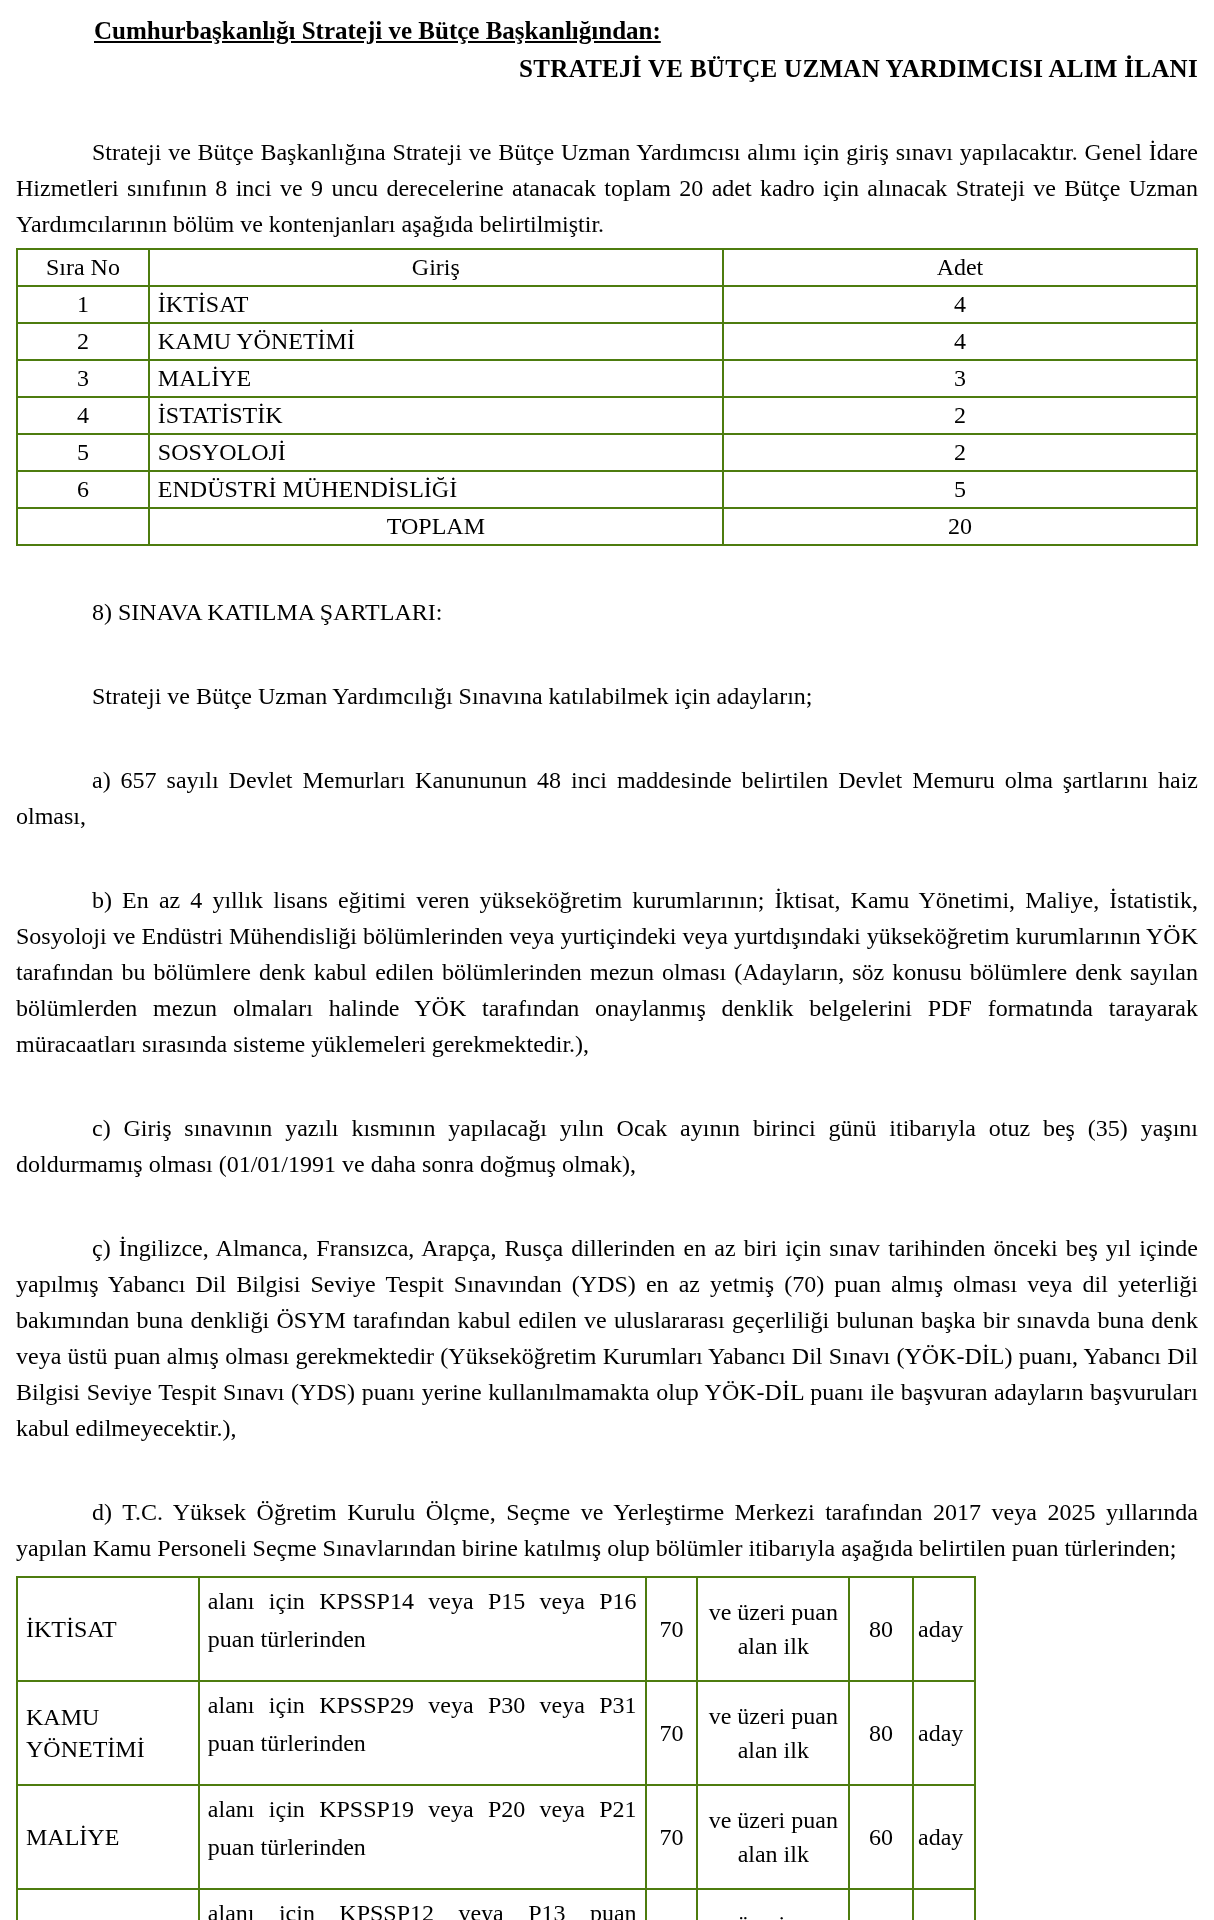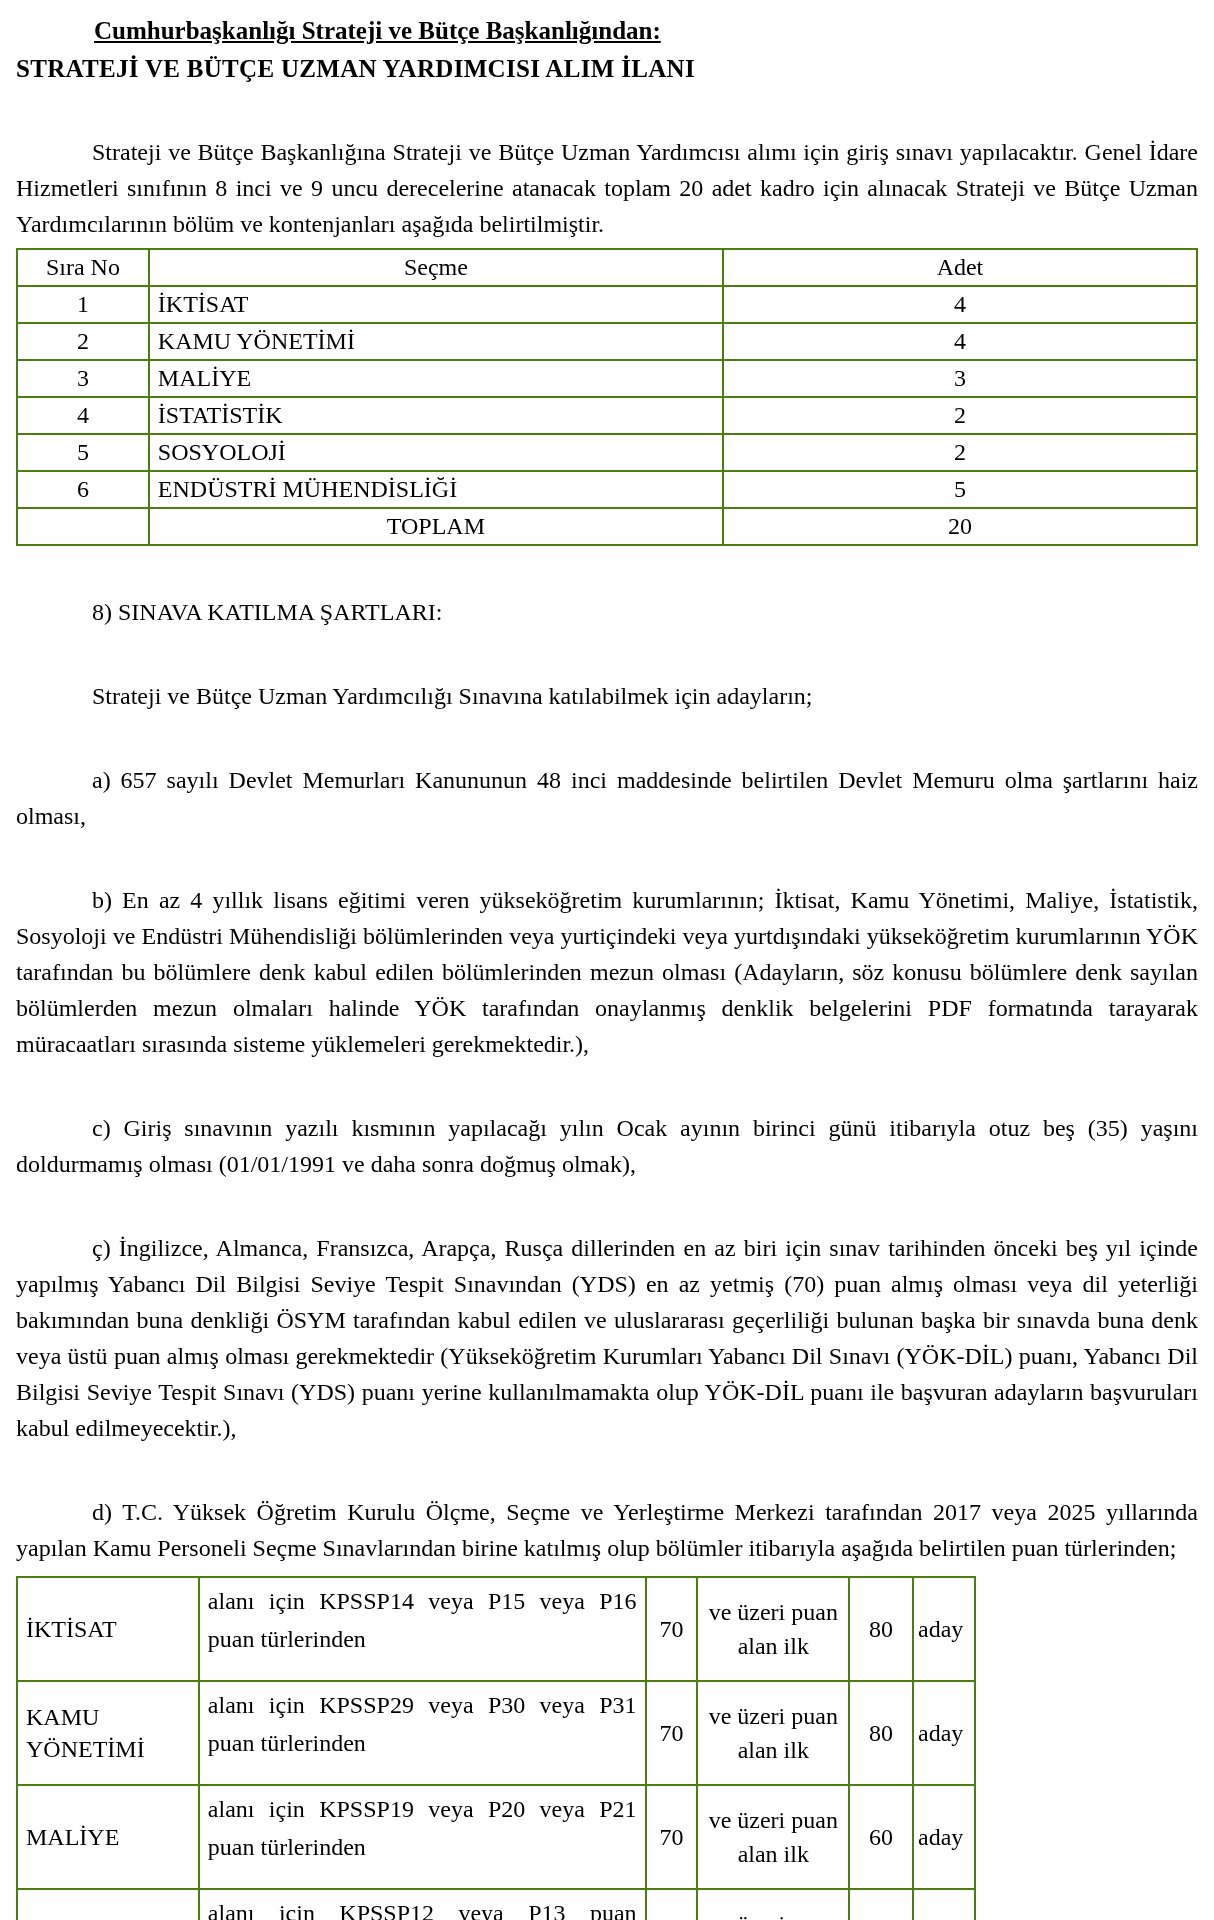--- a/index.html
+++ b/index.html
@@ -17,21 +17,21 @@
     font-size: 25px;
     font-weight: bold;
     text-decoration: underline;
     margin-left: 78px;
     line-height: 34px;
     margin-bottom: 4px;
   }
   .doc-title {
     font-size: 25px;
     font-weight: bold;
-    text-align: left;
+    text-align: right;
     line-height: 34px;
     margin-bottom: 11px;
     letter-spacing: 0.3px;
   }
   p.body {
     font-size: 24px;
     line-height: 36px;
     text-align: justify;
     text-indent: 76px;
     margin-top: 48px;
@@ -120,21 +120,21 @@
 
   <table class="quota-table">
     <colgroup>
       <col style="width:132px">
       <col style="width:575px">
       <col style="width:475px">
     </colgroup>
     <thead>
       <tr>
         <th>Sıra No</th>
-        <th>Seçme</th>
+        <th>Giriş</th>
         <th>Adet</th>
       </tr>
     </thead>
     <tbody>
       <tr>
         <td>1</td>
         <td class="cell-bolum">İKTİSAT</td>
         <td>4</td>
       </tr>
       <tr>

